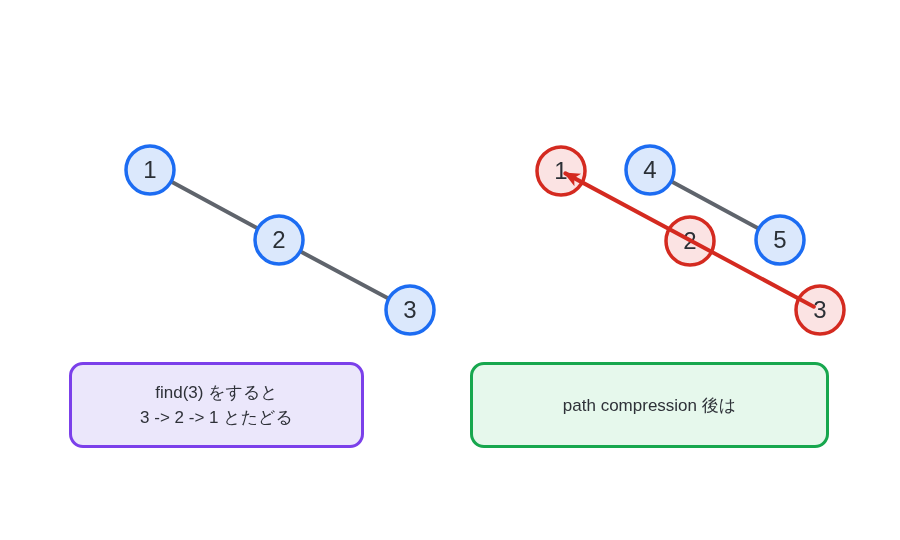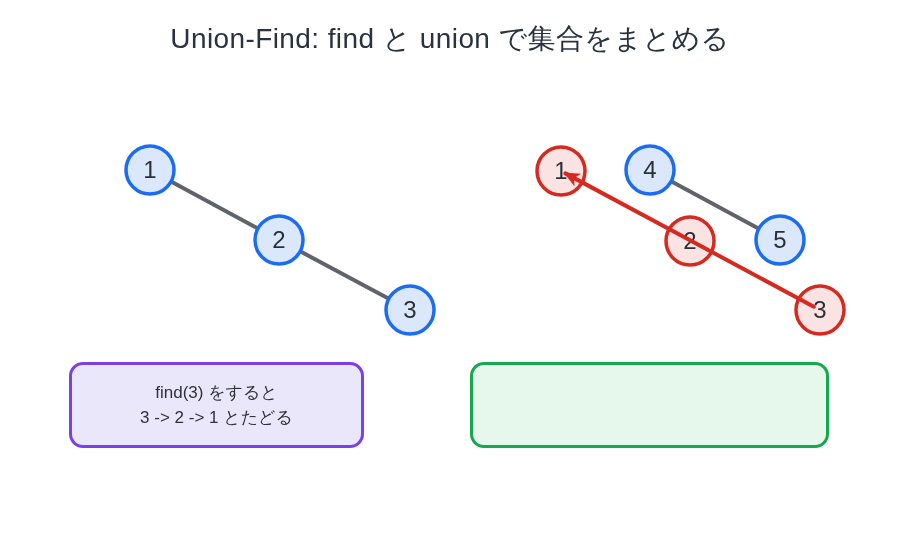--- a/index.html
+++ b/index.html
@@ -60,21 +60,20 @@
     width: 359px;
     background: var(--right-box-fill, #e6f8ec);
     border-color: var(--right-box-border, #17a74e);
   }
 </style>
 </head>
 <body>
 
 <div class="stage">
 
-  <h1 class="page-title">Union-Find: find と union で集合をまとめる</h1>
 
   <svg id="diagram-svg" class="diagram-svg" width="900" height="540" viewBox="0 0 900 540">
     <defs>
       <marker id="arrowhead" markerUnits="userSpaceOnUse" markerWidth="20" markerHeight="18" refX="15" refY="8" orient="auto">
         <path id="arrowhead-path" d="M1,1 L17,8 L1,15 L5,8 Z" fill="#d42a20"></path>
       </marker>
     </defs>
     <g id="layer-edges">
         <line x1="171.9733760682719" y1="181.92353740138788" x2="257.02662393172807" y2="228.07646259861212" stroke="#5f646c" stroke-width="4" stroke-linecap="round"></line>
         <line x1="301.0494980336847" y1="251.78217452181624" x2="387.9505019663153" y2="298.2178254781838" stroke="#5f646c" stroke-width="4" stroke-linecap="round"></line>
@@ -102,15 +101,16 @@
         <line x1="813.8321201319939" y1="306.6898250901434" x2="565.4056284771473" y2="173.36441064989756" stroke="#d42a20" stroke-width="4" stroke-linecap="round" marker-end="url(#arrowhead)"></line>
       </g>
   </svg>
 
   <div class="callout callout-left">
     <div>find(3) をすると</div>
     <div>3 -&gt; 2 -&gt; 1 とたどる</div>
   </div>
 
   <div class="callout callout-right">
+    <div>path compression 後は</div>
   </div>
 
 </div>
 
 </body></html>

